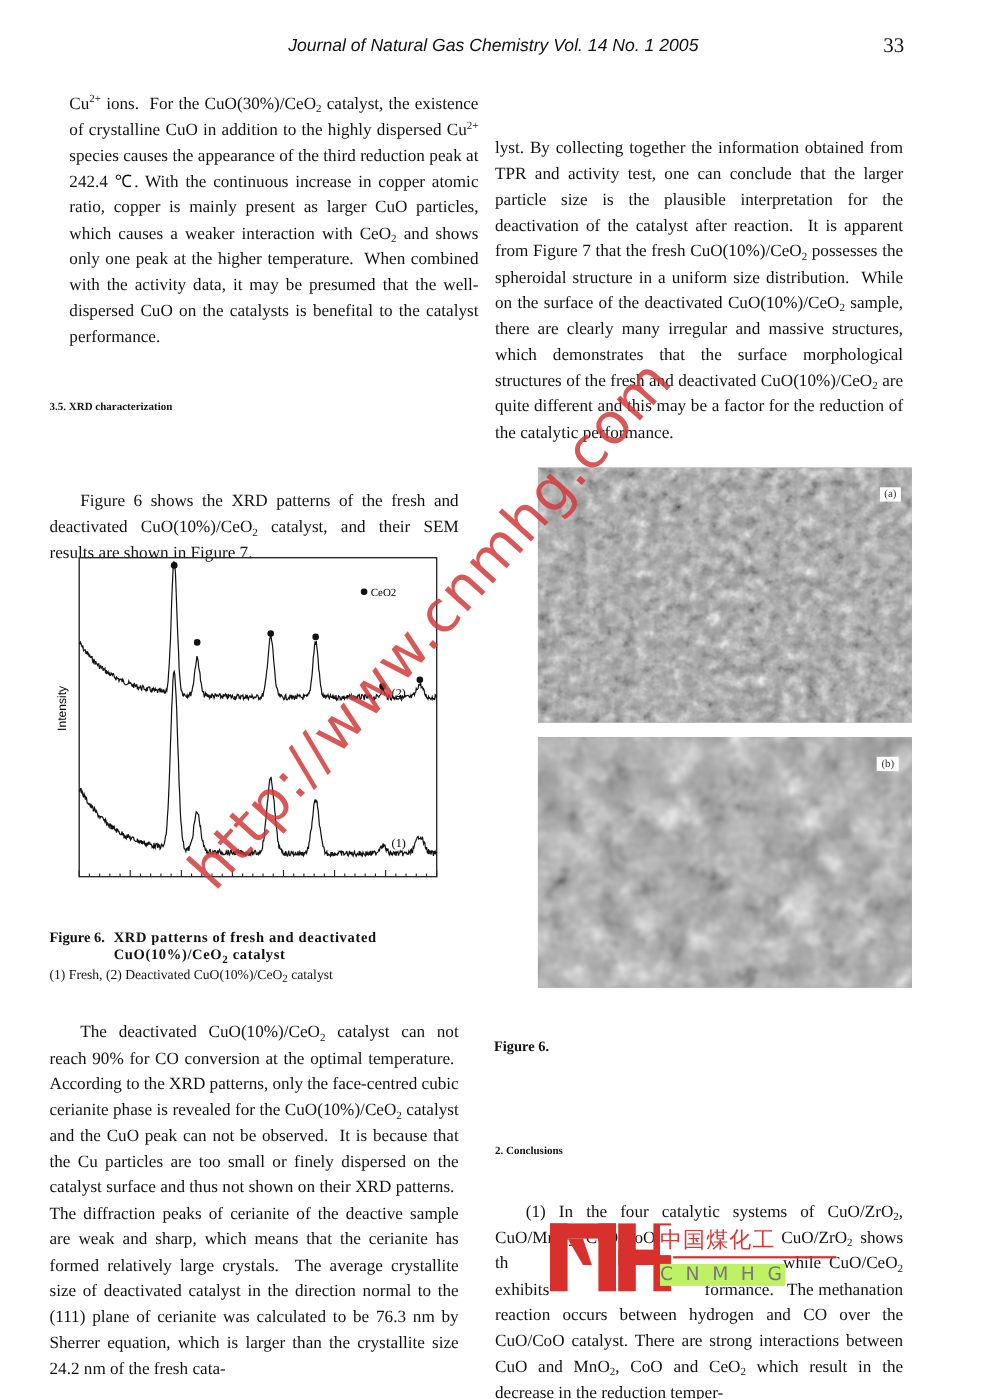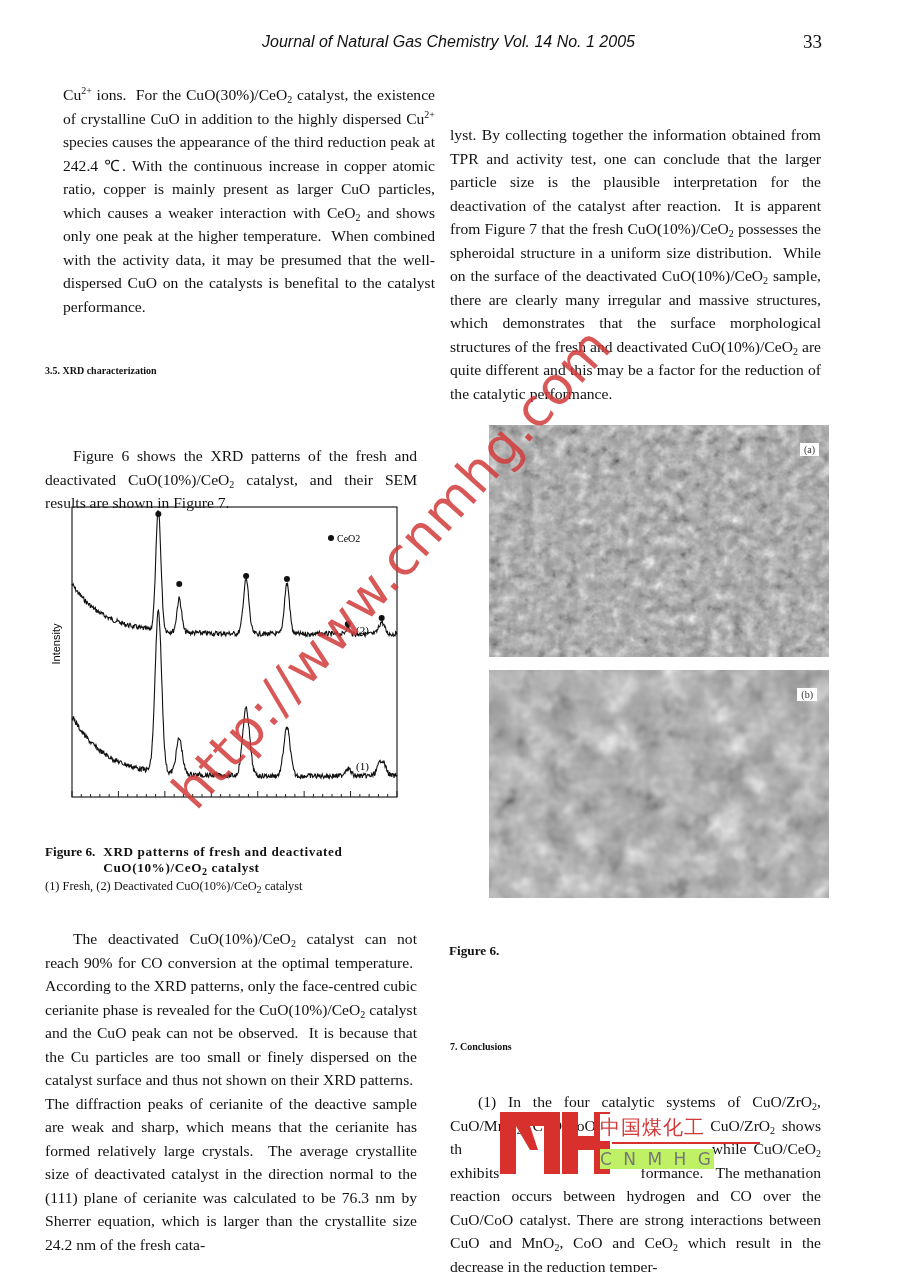--- a/index.html
+++ b/index.html
@@ -155,21 +155,21 @@
   </svg>
   <div class="sem-label" style="right:12px; top:18px;">(b)</div>
 </div>
 
 <div class="cap" style="left:449px; top:942px; width:380px;">
   <div style="display:flex; line-height:18px;">
     <b style="white-space:nowrap;margin-right:8px;">Figure 6.</b>
   </div>
 </div>
 
-<div class="h2" style="left:450px; top:1041px;">7. Conclusions</div>
+<div class="h2" style="left:450px; top:1041px;">2. Conclusions</div>
 
 <div class="col" style="left:450px; top:1090px; width:371px;">
   <p class="indent">(1) In the four catalytic systems of CuO/ZrO<sub>2</sub>, CuO/MnO<sub>2</sub>, CuO/CoO and CuO/CeO<sub>2</sub>, CuO/ZrO<sub>2</sub> shows th&nbsp;&nbsp;&nbsp;&nbsp;&nbsp;&nbsp;&nbsp;&nbsp;&nbsp;&nbsp;&nbsp;&nbsp;&nbsp;&nbsp;&nbsp;&nbsp;&nbsp;&nbsp;&nbsp;&nbsp;&nbsp;&nbsp;&nbsp;&nbsp;&nbsp;&nbsp;&nbsp;&nbsp;&nbsp;&nbsp;&nbsp;&nbsp;&nbsp;&nbsp;&nbsp;while CuO/CeO<sub>2</sub> exhibits&nbsp;&nbsp;&nbsp;&nbsp;&nbsp;&nbsp;&nbsp;&nbsp;&nbsp;&nbsp;&nbsp;&nbsp;&nbsp;&nbsp;&nbsp;&nbsp;&nbsp;&nbsp;&nbsp;&nbsp;&nbsp;&nbsp;&nbsp;&nbsp;&nbsp;&nbsp;&nbsp;&nbsp;&nbsp;&nbsp;&nbsp;&nbsp;&nbsp;&nbsp;formance.&nbsp;&nbsp; The methanation reaction occurs between hydrogen and CO over the CuO/CoO catalyst. There are strong interactions between CuO and MnO<sub>2</sub>, CoO and CeO<sub>2</sub> which result in the decrease in the reduction temper-</p>
 </div>
 
 <div class="wm" style="left:205px; top:760px; transform:rotate(-48deg);">http://www.cnmhg.com</div>
 
 <div class="logo">
   <svg width="260" height="62">
     <g fill="#d8302c">

